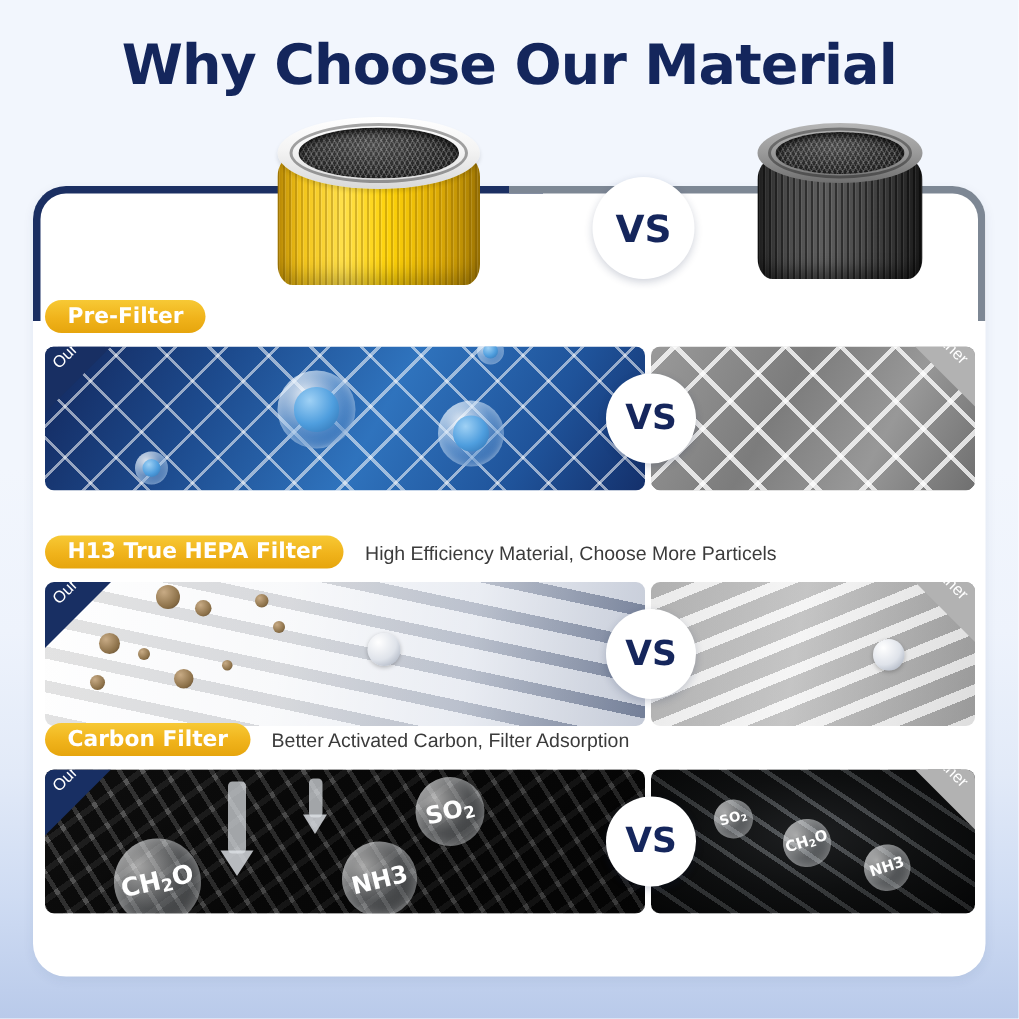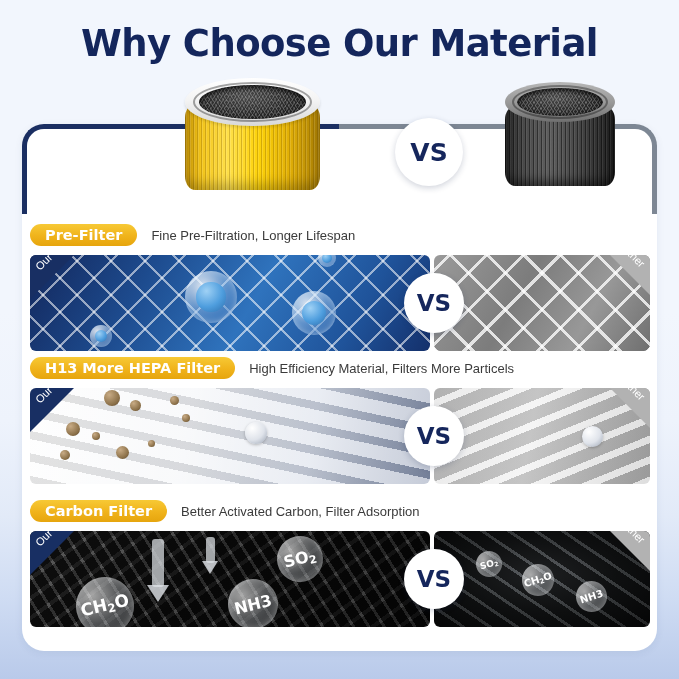--- a/index.html
+++ b/index.html
@@ -127,23 +127,23 @@
     display: flex; align-items: center; justify-content: center;
     box-shadow: 0 2px 6px rgba(20,35,75,.20);
     font-family: "DejaVu Sans", sans-serif;
     z-index: 9;
   }
   #vs-hero { left: 395px; top: 118px; width: 68px; height: 68px; font-size: 25px; }
   .vs-row { width: 60px; height: 60px; font-size: 23px; }
 
   
   .section { position: absolute; left: 30px; width: 620px; }
-  #section-prefilter { top: 222px; }
+  #section-prefilter { top: 198px; }
   #section-hepa      { top: 355px; }
-  #section-carbon    { top: 498px; }
+  #section-carbon    { top: 480px; }
 
   .head { height: 26px; display: flex; align-items: center; }
   .pill {
     height: 22px;
     padding: 0 15px;
     border-radius: 12px;
     background: linear-gradient(180deg,#f7c935 0%, #f0b31b 55%, #e6a50d 100%);
     color: #ffffff;
     font-size: 14.5px;
     font-weight: 700;
@@ -298,21 +298,20 @@
     <div class="body"></div>
     <div class="top-rim"></div>
     <div class="inner-ring"></div>
     <div class="mesh"></div>
   </div>
 </div>
 
 <div class="section" id="section-prefilter">
   <div class="head">
     <div class="pill">Pre-Filter</div>
-    <div class="tagline">Fine Pre-Filtration, Longer Lifespan</div>
   </div>
   <div class="panels">
 
     <div class="panel panel-our pf-our">
       <div class="flag flag-our"></div>
       <div class="flag-label flag-label-our">Our</div>
       <div class="bubble" style="left:155px;top:16px;width:52px;height:52px;">
           <div class="core"></div>
         </div>
       <div class="bubble" style="left:262px;top:36px;width:44px;height:44px;">
@@ -330,22 +329,22 @@
 
     <div class="panel panel-other pf-other">
       <div class="flag flag-other"></div>
       <div class="flag-label flag-label-other">Other</div>
     </div>
   </div>
 </div>
 
 <div class="section" id="section-hepa">
   <div class="head">
-    <div class="pill">H13 More HEPA Filter</div>
-    <div class="tagline">High Efficiency Material, Filters More Particels</div>
+    <div class="pill">H13 True HEPA Filter</div>
+    <div class="tagline">High Efficiency Material, Choose More Particels</div>
   </div>
   <div class="panels">
 
     <div class="panel panel-our hp-our">
       <div class="flag flag-our"></div>
       <div class="flag-label flag-label-our">Our</div>
       <div class="dust" style="left:74px;top:2px;width:16px;height:16px;"></div>
       <div class="dust" style="left:100px;top:12px;width:11px;height:11px;"></div>
       <div class="dust" style="left:140px;top:8px;width:9px;height:9px;"></div>
       <div class="dust" style="left:36px;top:34px;width:14px;height:14px;"></div>

